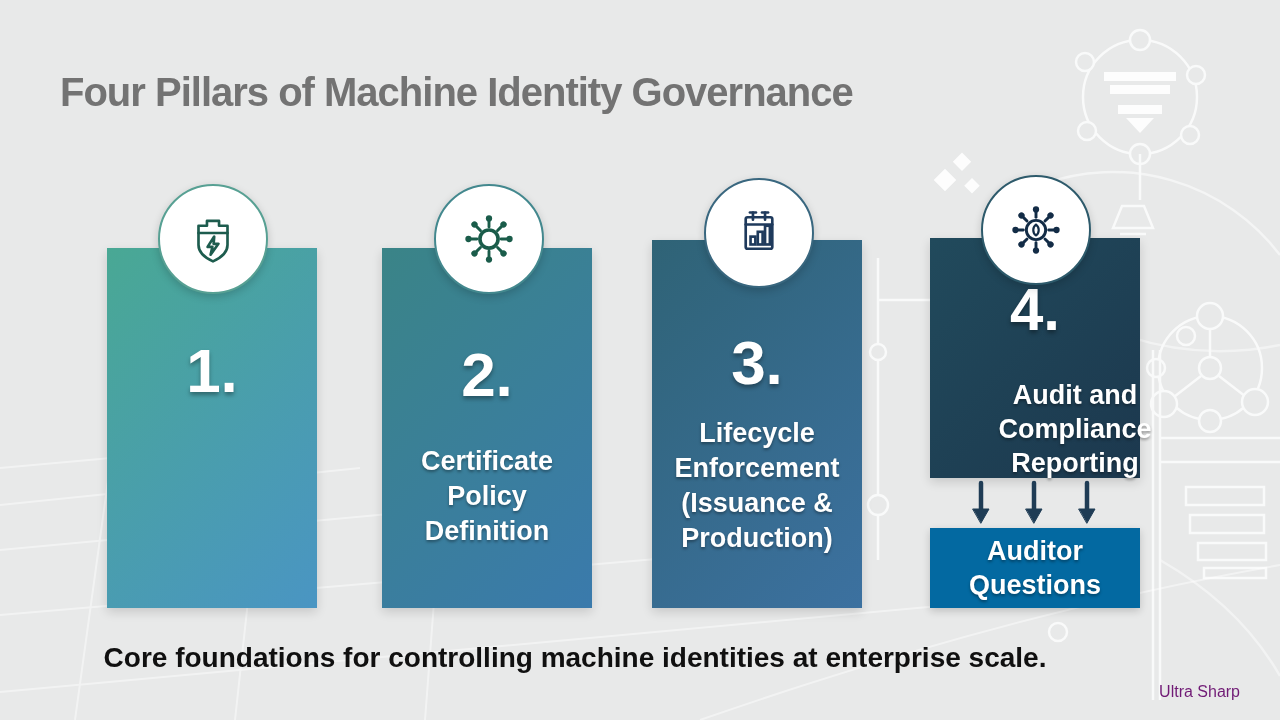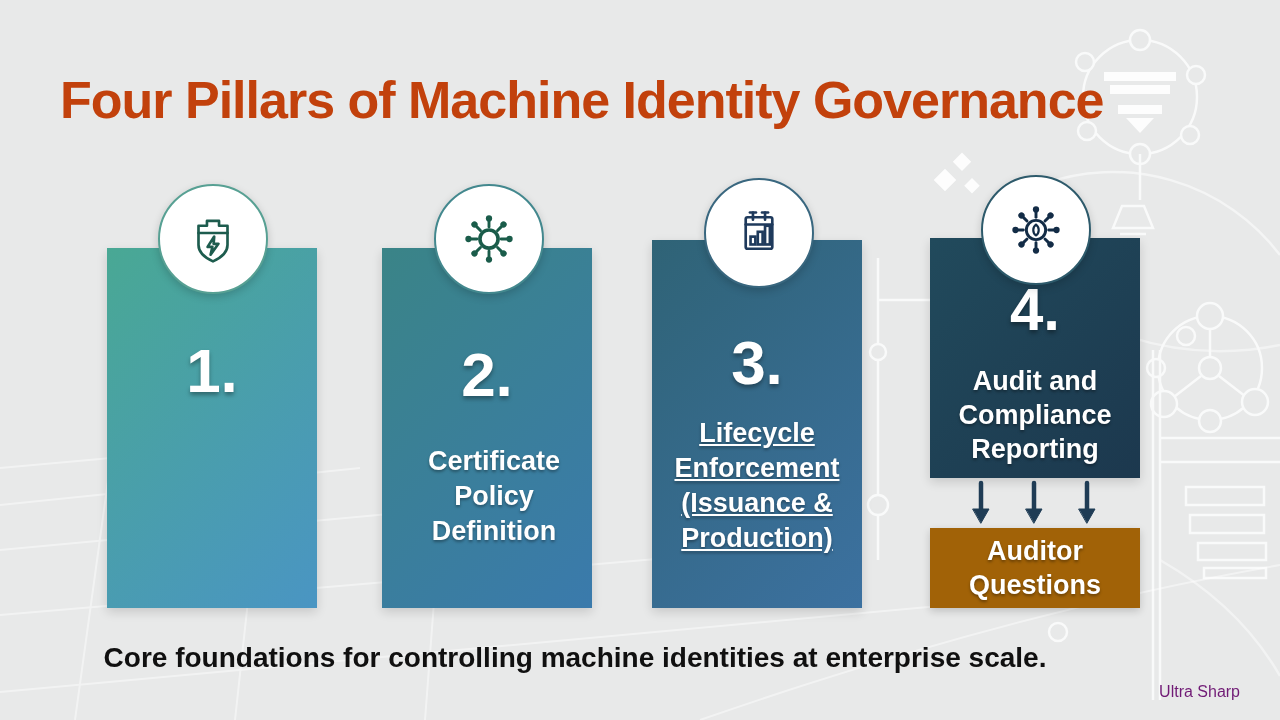--- a/index.html
+++ b/index.html
@@ -4,21 +4,21 @@
 <style>
   html,body{margin:0;padding:0;background:#cfcfcf;}
   .slide{
     position:relative; width:1280px; height:720px; overflow:hidden;
     background:#e8e9e9;
     font-family:"Liberation Sans", sans-serif;
   }
   .bg-art{position:absolute; inset:0; pointer-events:none;}
   .slide-title{
     position:absolute; left:60px; top:70px;
-    font-size:52px; font-weight:bold; color:#c2410c; letter-spacing:-1px;
+    font-size:40px; font-weight:bold; color:#737373; letter-spacing:-1px;
     white-space:nowrap;
   }
   .pillar-box{
     position:absolute; width:210px;
     box-shadow:0 4px 10px rgba(0,0,0,0.14);
   }
   .p1box{left:107px; top:248px; height:360px;}
   .p2box{left:382px; top:248px; height:360px;}
   .p3box{left:652px; top:240px; height:368px;}
   .p4box{left:930px; top:238px; height:240px;}
@@ -41,23 +41,23 @@
   .p1box .pillar-number{top:92px;}
   .p2box .pillar-number{top:96px;}
   .p3box .pillar-number{top:92px;}
   .p4box .pillar-number{top:42px; font-size:60px;}
   .pillar-label{
     position:absolute; left:0; width:100%; text-align:center;
     color:#ffffff; font-weight:bold; font-size:27px; line-height:35px;
     white-space:pre-line; text-shadow:0 2px 3px rgba(0,0,0,0.35);
   }
   .p1box .pillar-label{top:206px;}
-  .p2box .pillar-label{top:196px;margin-left:7px;}
-  .p3box .pillar-label{top:176px;text-decoration:underline;}
-  .p4box .pillar-label{top:126px; line-height:34px;}
+  .p2box .pillar-label{top:196px;}
+  .p3box .pillar-label{top:176px;}
+  .p4box .pillar-label{top:140px; line-height:34px;padding-left:40px;}
   .arrows{
     position:absolute; left:930px; top:480px; width:210px; height:47px;
     color:#1f3c55;
   }
   .auditor-box{
     position:absolute; left:930px; top:528px; width:210px; height:80px;
     background:#1f3d54; box-shadow:0 3px 8px rgba(0,0,0,0.18);
     display:flex; align-items:center; justify-content:center;
   }
   .auditor-box .sub-label{
@@ -253,21 +253,21 @@
         <line x1="51" y1="3" x2="51" y2="30"></line>
         <path d="M43 29 L59 29 L51 43 Z" stroke-width="1"></path>
         <line x1="104" y1="3" x2="104" y2="30"></line>
         <path d="M96 29 L112 29 L104 43 Z" stroke-width="1"></path>
         <line x1="157" y1="3" x2="157" y2="30"></line>
         <path d="M149 29 L165 29 L157 43 Z" stroke-width="1"></path>
       </g>
     </svg>
   </div>
 
-  <div class="auditor-box" style="background: #a16207;">
+  <div class="auditor-box" style="background: #0369a1;">
     <div class="sub-label">Auditor
 Questions</div>
   </div>
 
   <div class="caption">Core foundations for controlling machine identities at enterprise scale.</div>
   <div class="watermark">Ultra Sharp</div>
 
 </div>
 
 </body></html>

